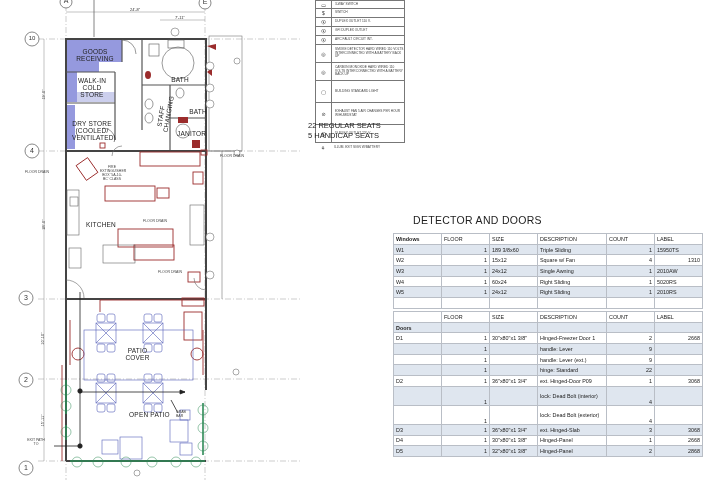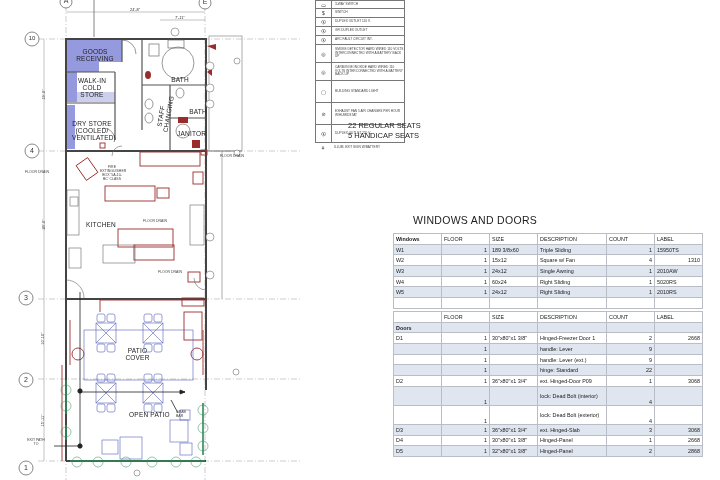--- a/index.html
+++ b/index.html
@@ -16,21 +16,21 @@
   #legend { position: absolute; left: 315px; top: 0px; width: 90px; }
   .legend-row { display: flex; border: 1px solid #777; border-top: none; height: 9px; align-items: center; }
   .legend-row.tall { height: 18px; }
   .legend-row.xtall { height: 22px; }
   .legend-row:first-child { border-top: 1px solid #777; }
   .legend-sym { width: 16px; height: 100%; border-right: 1px solid #777; font-size: 5px; display: flex; align-items: center; justify-content: center; color: #333; }
   .legend-text { flex: 1; font-size: 3.2px; padding-left: 3px; color: #444; line-height: 1.15; text-transform: uppercase; }
   .legend-foot { display: flex; align-items: center; height: 10px; }
   .legend-foot .legend-sym { border-right: none; }
 
-  #seats { position: absolute; left: 308px; top: 121px; font-size: 7.5px; line-height: 9.5px; color: #222; margin-left: 40px; }
+  #seats { position: absolute; left: 308px; top: 121px; font-size: 7.5px; line-height: 9.5px; color: #222; }
 
   #wd-title { position: absolute; left: 413px; top: 214px; font-size: 10.5px; letter-spacing: 0.3px; color: #222; }
 
   table.sched { position: absolute; left: 393px; border-collapse: collapse; font-size: 5.4px; color: #222; table-layout: fixed; }
   table.sched td { border: 1px solid #b9bec6; padding: 0 2px; height: 10.7px; vertical-align: middle; white-space: nowrap; overflow: hidden; }
   table.sched tr.alt td { background: #dfe6ef; }
   table.sched td.num { text-align: right; }
   table.sched td.bold { font-weight: bold; }
   table.sched tr.double td { height: 19px; vertical-align: bottom; }
   table.sched tr.double td.desc { white-space: normal; line-height: 6.5px; vertical-align: middle; }
@@ -332,21 +332,21 @@
       <span class="legend-sym">⚘</span>
       <span class="legend-text">ILLUM. EXIT SIGN W/BATTERY</span>
     </div>
 </div>
 
 <div id="seats">
   <div>22 REGULAR SEATS</div>
   <div>5 HANDICAP SEATS</div>
 </div>
 
-<div id="wd-title">WINDOWS AND DOORS</div>
+<div id="wd-title">DETECTOR AND DOORS</div>
 
 <table class="sched" id="windows-table">
   <colgroup>
       <col style="width:48px">
       <col style="width:48px">
       <col style="width:48px">
       <col style="width:69px">
       <col style="width:48px">
       <col style="width:48px">
     </colgroup>

